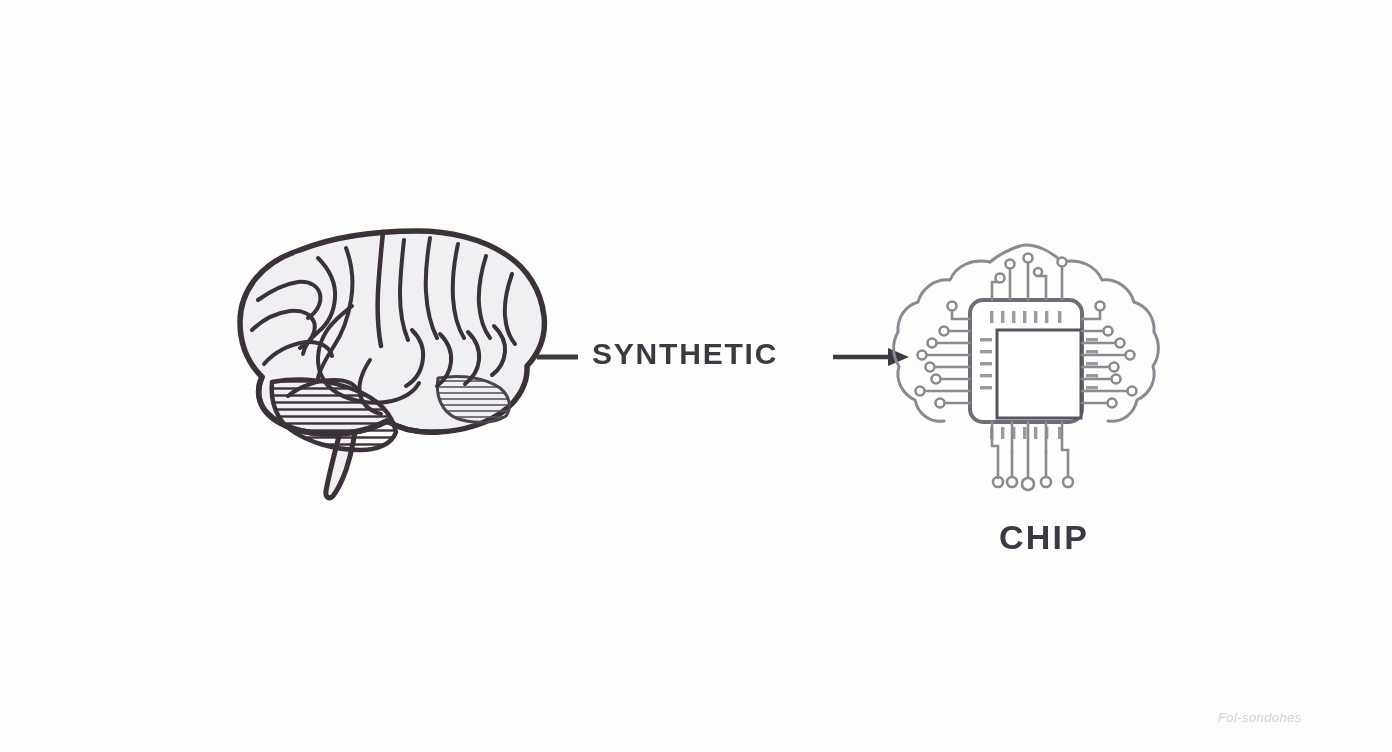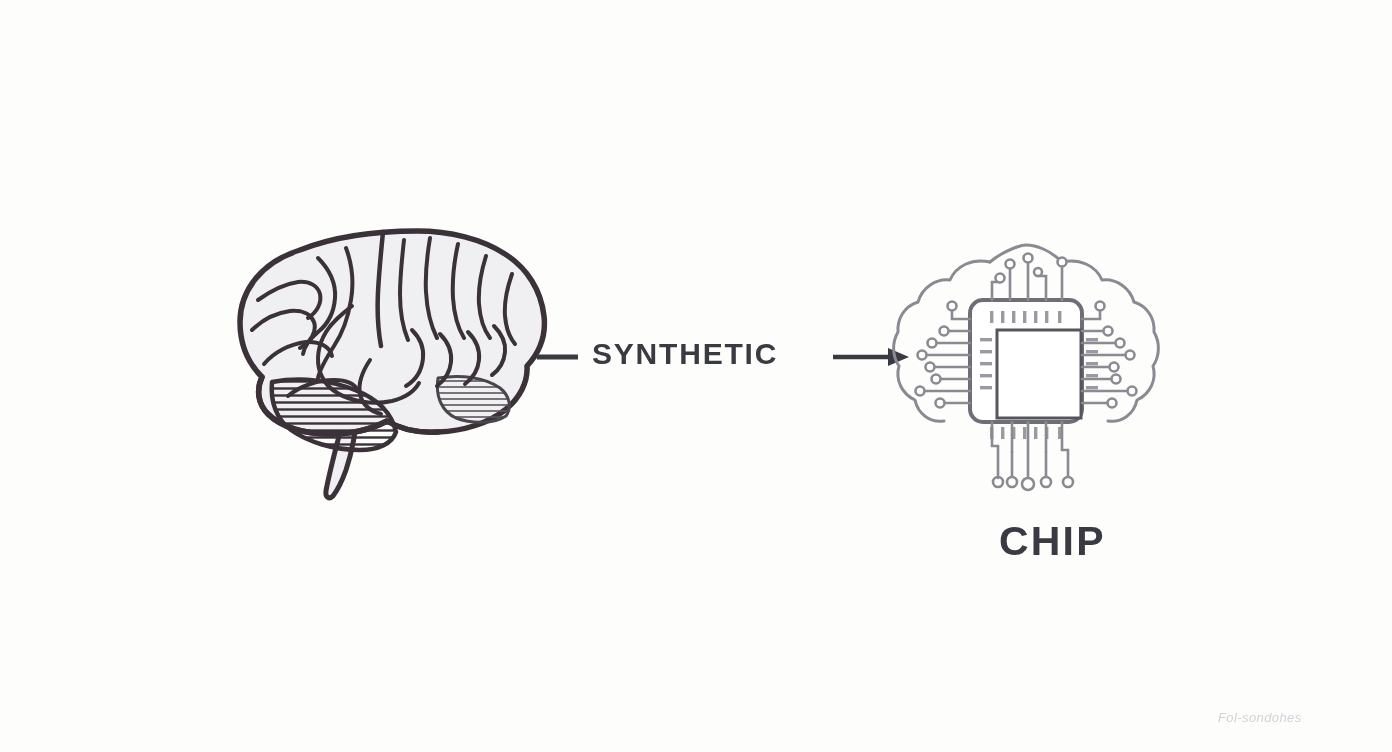--- a/index.html
+++ b/index.html
@@ -37,21 +37,21 @@
   }
   #synthetic-label {
     left: 592px;
     top: 337px;
     font-size: 30px;
     letter-spacing: 1.8px;
   }
   #chip-label {
     left: 999px;
     top: 518px;
-    font-size: 41px;
+    font-size: 34px;
     letter-spacing: 2.2px;
     text-align: right;
   }
   #watermark {
     position: absolute;
     left: 1218px;
     top: 710px;
     font-size: 13px;
     color: #d2d2d8;
     font-style: italic;

